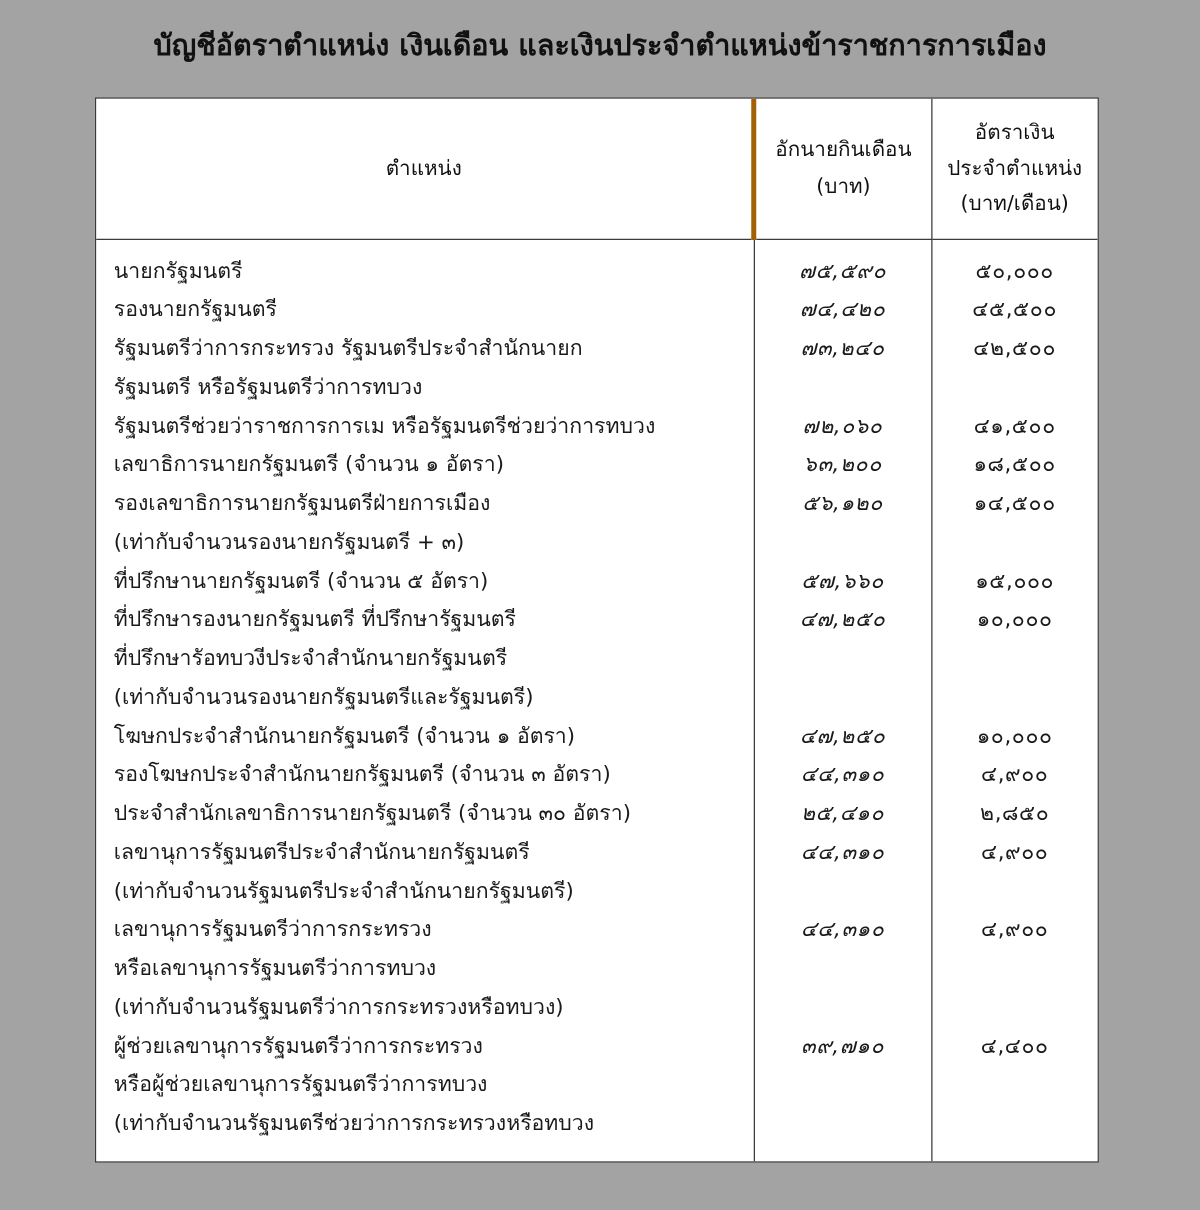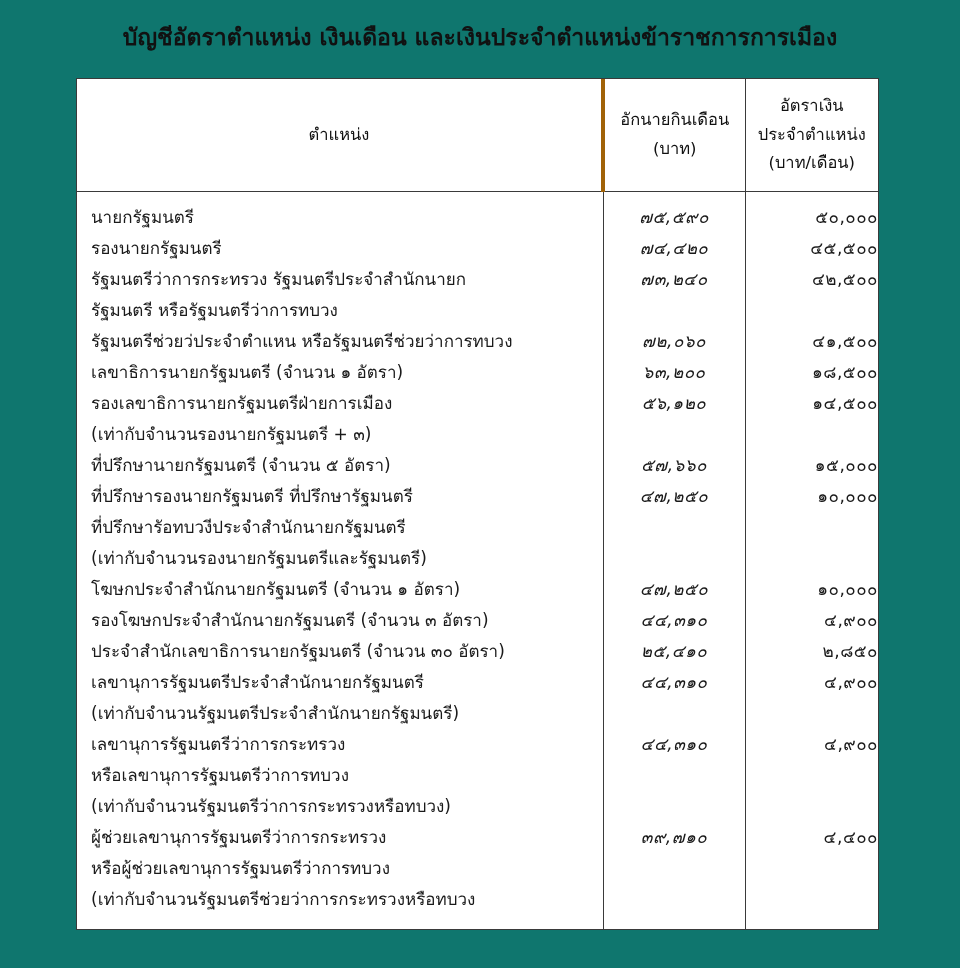--- a/index.html
+++ b/index.html
@@ -13,21 +13,21 @@
     height: 968px;
     overflow: hidden;
     font-family: "DejaVu Sans", "Liberation Sans", sans-serif;
     color: #1a1a1a;
     position: relative;
   }
   .page {
     position: relative;
     width: 960px;
     height: 968px;
-    background: #0f766e;
+    background: #a3a3a3;
   }
   .doc-title {
     position: absolute;
     left: 0;
     top: 22px;
     width: 960px;
     text-align: center;
     font-size: 23px;
     font-weight: bold;
     letter-spacing: 0px;
@@ -79,21 +79,21 @@
     border-right: 1px solid #3a3a3a;
     padding-left: 14px;
     padding-right: 6px;
   }
   table.salary tbody td.sal-cell {
     border-right: 1px solid #3a3a3a;
     text-align: center;
     font-style: italic;
   }
   table.salary tbody td.allw-cell {
-    text-align: right;
+    text-align: center;
   }
   .body-pad-top { height: 10px; line-height: 10px; font-size: 1px; }
   .body-pad-bot { height: 14px; line-height: 14px; font-size: 1px; }
 
   .line {
     height: 31px;
     line-height: 31px;
     white-space: nowrap;
     overflow: hidden;
   }
@@ -137,21 +137,21 @@
       </thead>
       <tbody>
         <tr>
           <td class="pos-cell">
             <div class="body-pad-top"></div>
             <div id="pos-lines">
                 <div class="line">นายกรัฐมนตรี</div>
                 <div class="line">รองนายกรัฐมนตรี</div>
                 <div class="line">รัฐมนตรีว่าการกระทรวง  รัฐมนตรีประจำสำนักนายก</div>
                 <div class="line">รัฐมนตรี หรือรัฐมนตรีว่าการทบวง</div>
-                <div class="line">รัฐมนตรีช่วยว่ประจำตำแหน  หรือรัฐมนตรีช่วยว่าการทบวง</div>
+                <div class="line">รัฐมนตรีช่วยว่าราชการการเม  หรือรัฐมนตรีช่วยว่าการทบวง</div>
                 <div class="line">เลขาธิการนายกรัฐมนตรี (จำนวน ๑ อัตรา)</div>
                 <div class="line">รองเลขาธิการนายกรัฐมนตรีฝ่ายการเมือง</div>
                 <div class="line">(เท่ากับจำนวนรองนายกรัฐมนตรี + ๓)</div>
                 <div class="line">ที่ปรึกษานายกรัฐมนตรี (จำนวน ๕ อัตรา)</div>
                 <div class="line">ที่ปรึกษารองนายกรัฐมนตรี ที่ปรึกษารัฐมนตรี</div>
                 <div class="line">ที่ปรึกษารัอทบวงีประจำสำนักนายกรัฐมนตรี</div>
                 <div class="line">(เท่ากับจำนวนรองนายกรัฐมนตรีและรัฐมนตรี)</div>
                 <div class="line">โฆษกประจำสำนักนายกรัฐมนตรี (จำนวน ๑ อัตรา)</div>
                 <div class="line">รองโฆษกประจำสำนักนายกรัฐมนตรี (จำนวน ๓ อัตรา)</div>
                 <div class="line">ประจำสำนักเลขาธิการนายกรัฐมนตรี (จำนวน ๓๐ อัตรา)</div>

